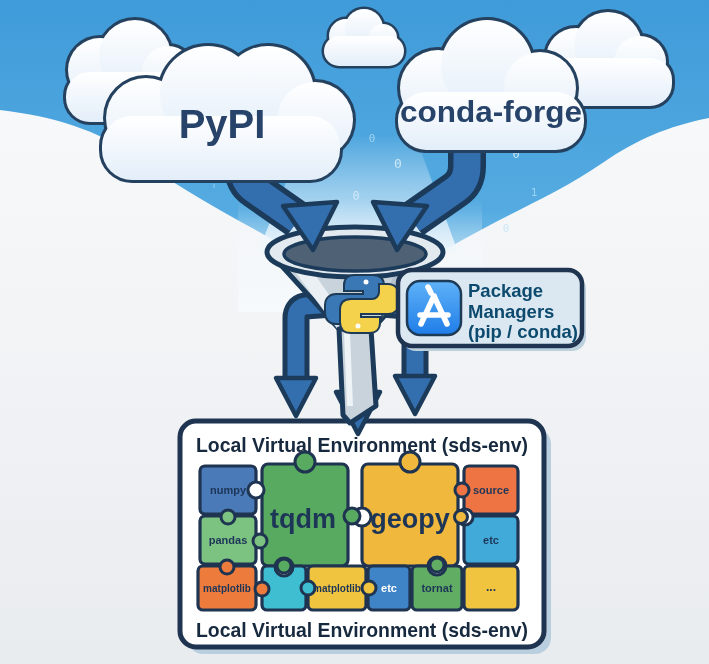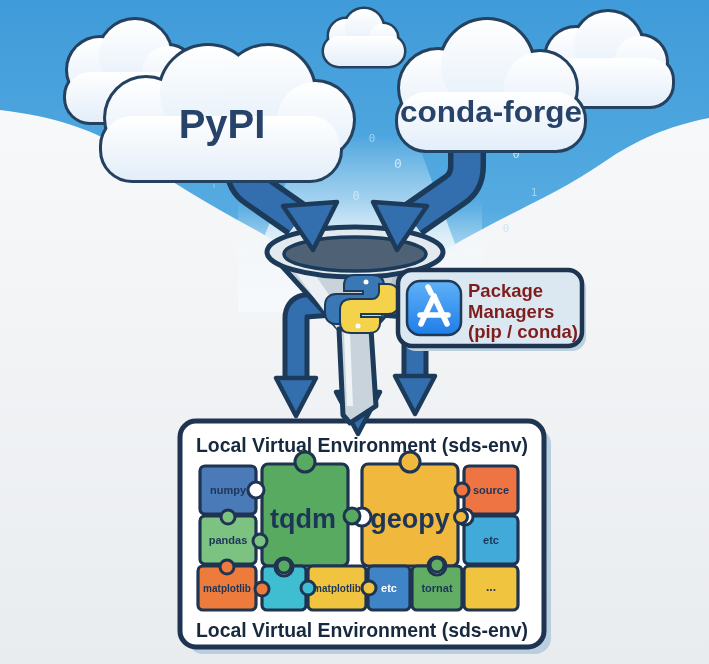--- a/index.html
+++ b/index.html
@@ -15,21 +15,21 @@
   .plabel-light{font-weight:700;fill:#ffffff;text-anchor:middle;}
   
   .arO{fill:none;stroke:var(--c-arrow_outline);stroke-linejoin:round;}
   .arB{fill:none;stroke:var(--c-arrow);stroke-linejoin:round;}
   .arH{fill:var(--c-arrow);stroke:var(--c-arrow_outline);stroke-width:4.5;stroke-linejoin:round;}
   
   .cloud-label{font-weight:700;fill:#27436a;text-anchor:middle;}
   .env-title{font-weight:700;fill:#17293e;text-anchor:middle;font-size:21px;}
   .rain{font-family:"DejaVu Sans Mono",monospace;text-anchor:middle;}
   .pkg-label{position:absolute;left:468px;top:281px;width:118px;
-             font-size:18.5px;font-weight:700;line-height:1.12;color:#7f1d1d;
+             font-size:18.5px;font-weight:700;line-height:1.12;color:#0c4a6e;
              white-space:pre-line;}
 </style>
 </head>
 <body>
 
 <div class="stage">
 <svg width="709" height="664" viewBox="0 0 709 664">
   <defs>
     <linearGradient id="bgGrad" x1="0" y1="0" x2="0" y2="1">
       <stop offset="0" stop-color="#fafbfc"></stop>

